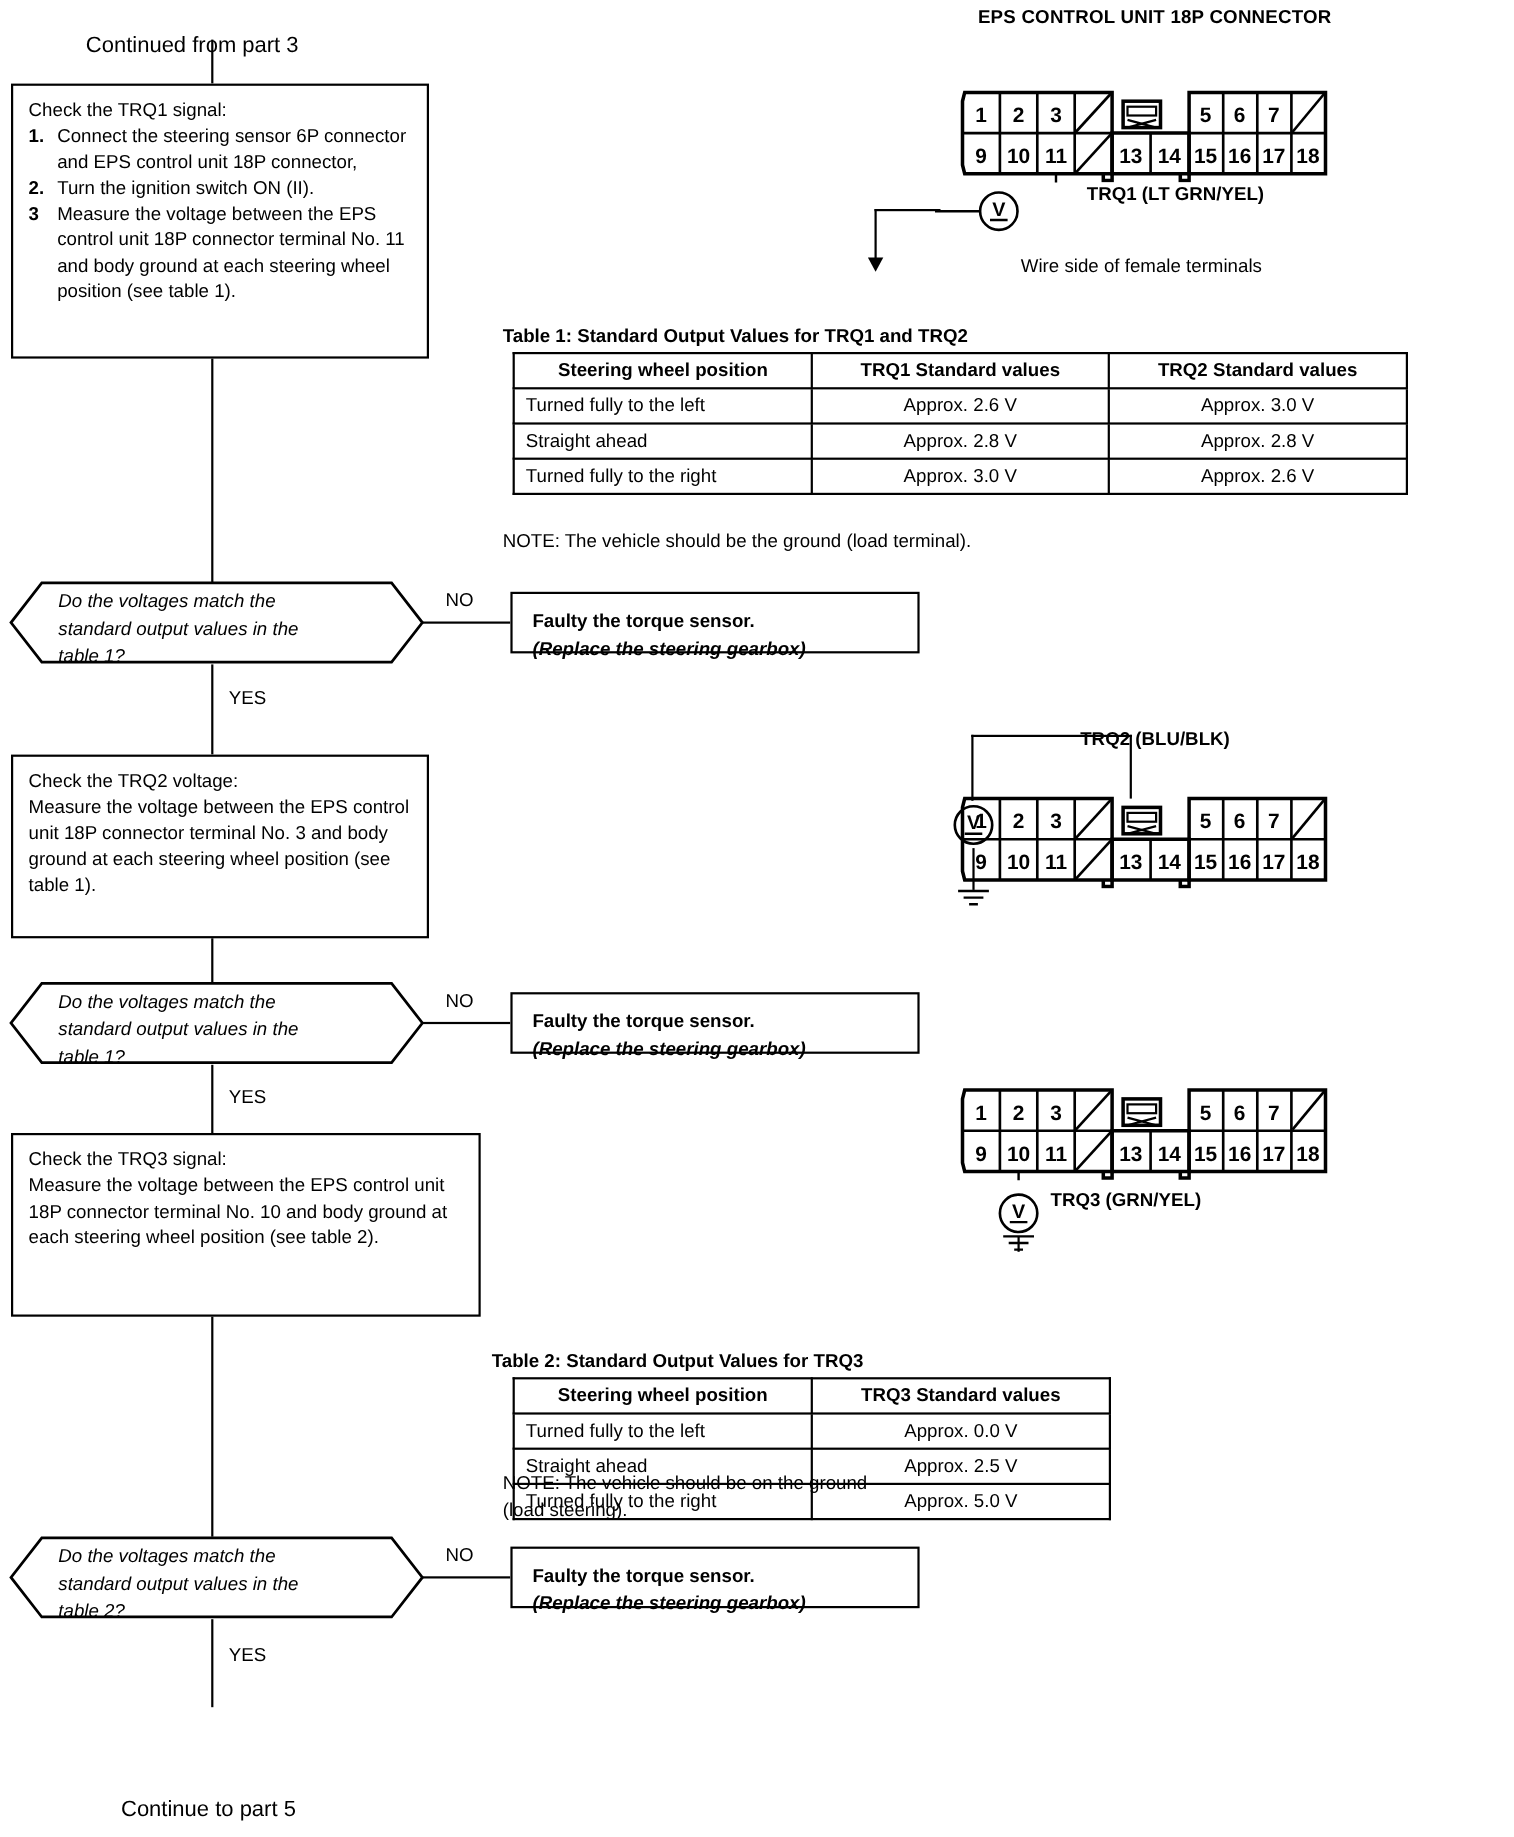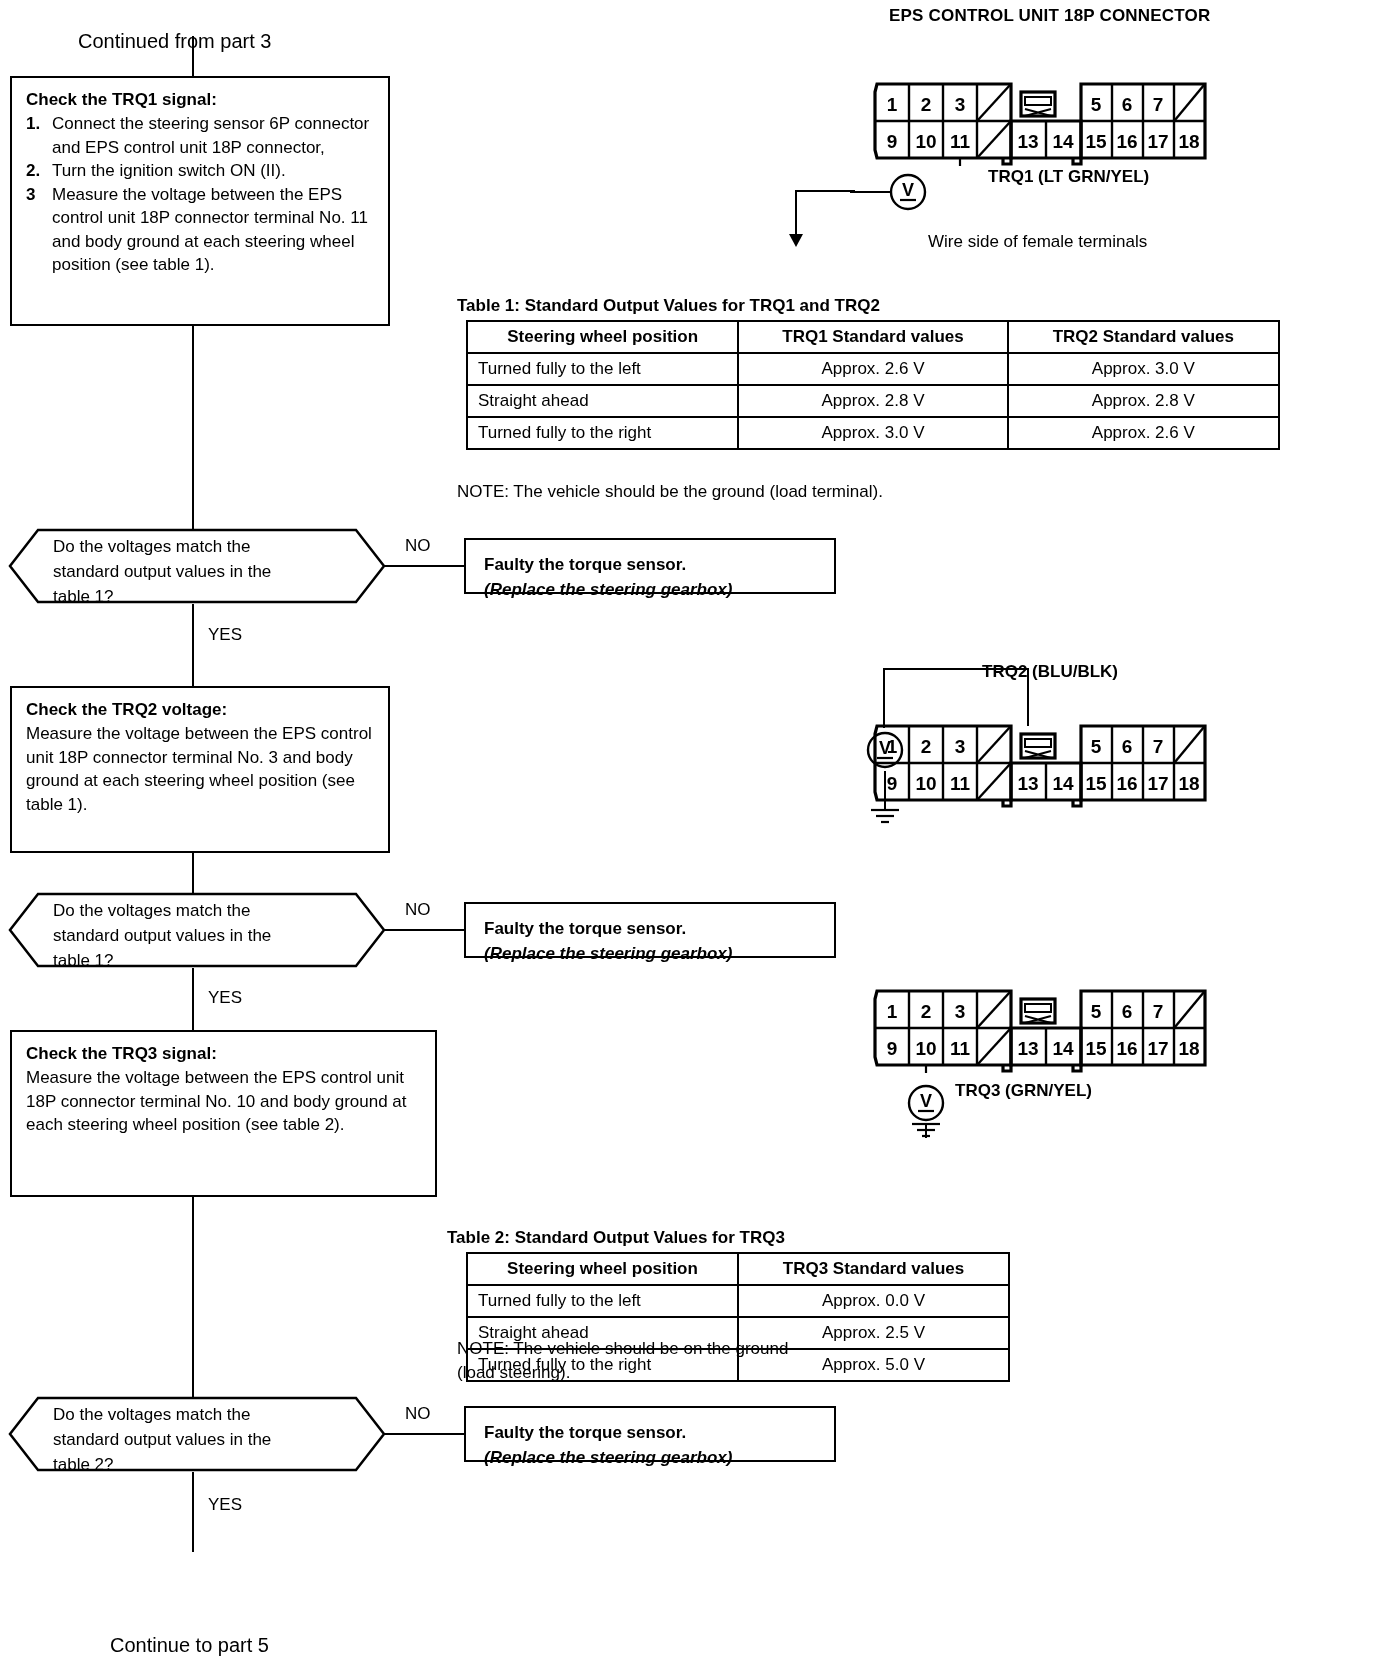--- a/index.html
+++ b/index.html
@@ -10,32 +10,32 @@
     -webkit-font-smoothing:none;
   }
   .abs{position:absolute;}
   .txt{font-size:17px;line-height:23px;white-space:pre-line;}
 
   
   .procbox{
     border:2px solid #000;box-sizing:border-box;background:#fff;
     padding:10px 14px;
   }
-  .procbox .title{font-weight:bold;font-size:17px;line-height:23px;margin-bottom:1px;}
+  .procbox .title{font-weight:normal;font-size:17px;line-height:23px;margin-bottom:1px;}
   .procbox .body{font-size:17px;line-height:23.5px;}
   .numlist{margin:0;padding:0;list-style:none;}
   .numlist li{display:flex;font-size:17px;line-height:23.5px;}
   .numlist li .n{font-weight:bold;width:26px;flex:0 0 26px;}
   .numlist li .t{flex:1;}
 
   
   .hex{position:absolute;box-sizing:border-box;}
   .hex svg{position:absolute;left:0;top:0;}
   .hex .hextext{
-    position:absolute;font-size:17px;line-height:25px;
+    position:absolute;font-size:17px;line-height:25px;font-style:italic;
   }
 
   
   .resbox{
     border:2px solid #000;box-sizing:border-box;background:#fff;
     padding:12px 18px;
   }
   .resbox div{font-size:17px;line-height:25px;font-weight:bold;}
   .resbox div.it{font-style:italic;}
 

